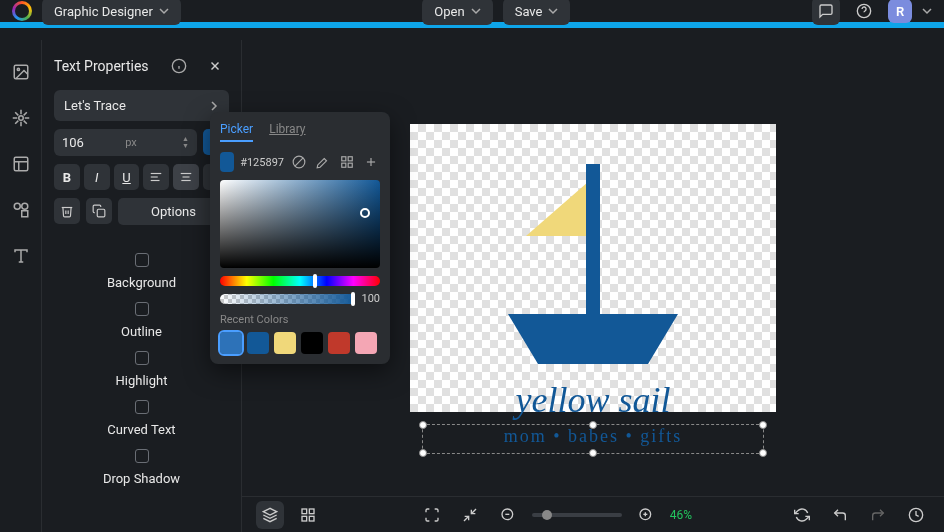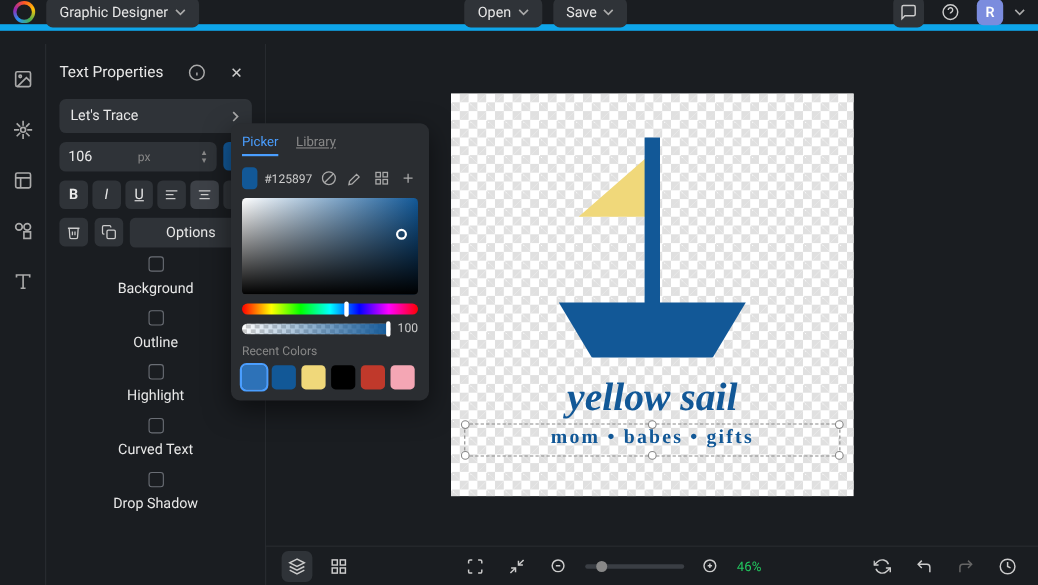--- a/index.html
+++ b/index.html
@@ -25,28 +25,28 @@
 .select-row { background: #2f3338; border-radius: 6px; padding: 8px 10px; font-size: 13px; display: flex; align-items: center; justify-content: space-between; margin-bottom: 8px; cursor: pointer; }
 .size-row { display: flex; gap: 6px; margin-bottom: 8px; }
 .size-input { flex: 1; background: #2f3338; border-radius: 6px; padding: 6px 8px; font-size: 13px; display: flex; align-items: center; justify-content: space-between; gap: 2px; position: relative; }
 .size-input .unit { font-size: 11px; color: #888; }
 .spinner { display: flex; flex-direction: column; margin-left: 4px; }
 .spinner span { font-size: 7px; line-height: 7px; cursor: pointer; color: #888; }
 .color-swatch { width: 26px; height: 26px; border-radius: 5px; cursor: pointer; }
 .format-row { display: flex; gap: 4px; margin-bottom: 8px; }
 .fmt-btn { width: 26px; height: 26px; background: #2f3338; border-radius: 5px; display: flex; align-items: center; justify-content: center; font-size: 13px; cursor: pointer; }
 .fmt-btn.active { background: #3d4147; }
-.action-row { display: flex; gap: 6px; margin-bottom: 2px; }
+.action-row { display: flex; gap: 6px; margin-bottom: 22px; }
 .options-btn { flex: 1; background: #2f3338; border-radius: 5px; font-size: 13px; display: flex; align-items: center; justify-content: center; cursor: pointer; padding: 6px; }
 .check-row { display: flex; align-items: center; gap: 8px; padding: 6px 4px; font-size: 13px; cursor: pointer; flex-direction: column; }
 .checkbox { width: 14px; height: 14px; border: 1.5px solid #6a6e75; border-radius: 3px; }
 
 
 .canvas-area { position: absolute; top: 40px; left: 242px; right: 0; bottom: 36px; background: #1a1d21; display: flex; align-items: center; justify-content: center; }
-.artboard { width: 366px; height: 366px; background: #fff; position: relative; background-image: linear-gradient(45deg,#e0e0e0 25%,transparent 25%),linear-gradient(-45deg,#e0e0e0 25%,transparent 25%),linear-gradient(45deg,transparent 75%,#e0e0e0 75%),linear-gradient(-45deg,transparent 75%,#e0e0e0 75%); background-size: 16px 16px; background-position: 0 0,0 8px,8px -8px,-8px 0; font-weight: bold; }
+.artboard { width: 366px; height: 288px; background: #fff; position: relative; background-image: linear-gradient(45deg,#e0e0e0 25%,transparent 25%),linear-gradient(-45deg,#e0e0e0 25%,transparent 25%),linear-gradient(45deg,transparent 75%,#e0e0e0 75%),linear-gradient(-45deg,transparent 75%,#e0e0e0 75%); background-size: 16px 16px; background-position: 0 0,0 8px,8px -8px,-8px 0; }
 .boat { position: absolute; top: 20px; left: 50%; transform: translateX(-50%); }
 .artboard .text1 { position: absolute; top: 255px; width: 100%; text-align: center; font-family: Georgia, serif; font-style: italic; font-size: 36px; color: #125897; }
 .artboard .text2 { position: absolute; top: 302px; width: 100%; text-align: center; font-family: Georgia, serif; font-size: 18px; letter-spacing: 2px; color: #125897; }
 .selection-box { position: absolute; top: 300px; left: 12px; right: 12px; height: 30px; border: 1px dashed #888; }
 .sel-handle { position: absolute; width: 8px; height: 8px; border: 1px solid #888; border-radius: 50%; background: #fff; }
 
 
 .picker { position: absolute; top: 112px; left: 210px; width: 180px; background: #2a2d31; border-radius: 8px; padding: 10px; box-shadow: 0 8px 24px rgba(0,0,0,0.5); z-index: 10; }
 .picker-tabs { display: flex; gap: 16px; font-size: 12px; margin-bottom: 10px; }
 .picker-tabs span { cursor: pointer; padding-bottom: 4px; }

